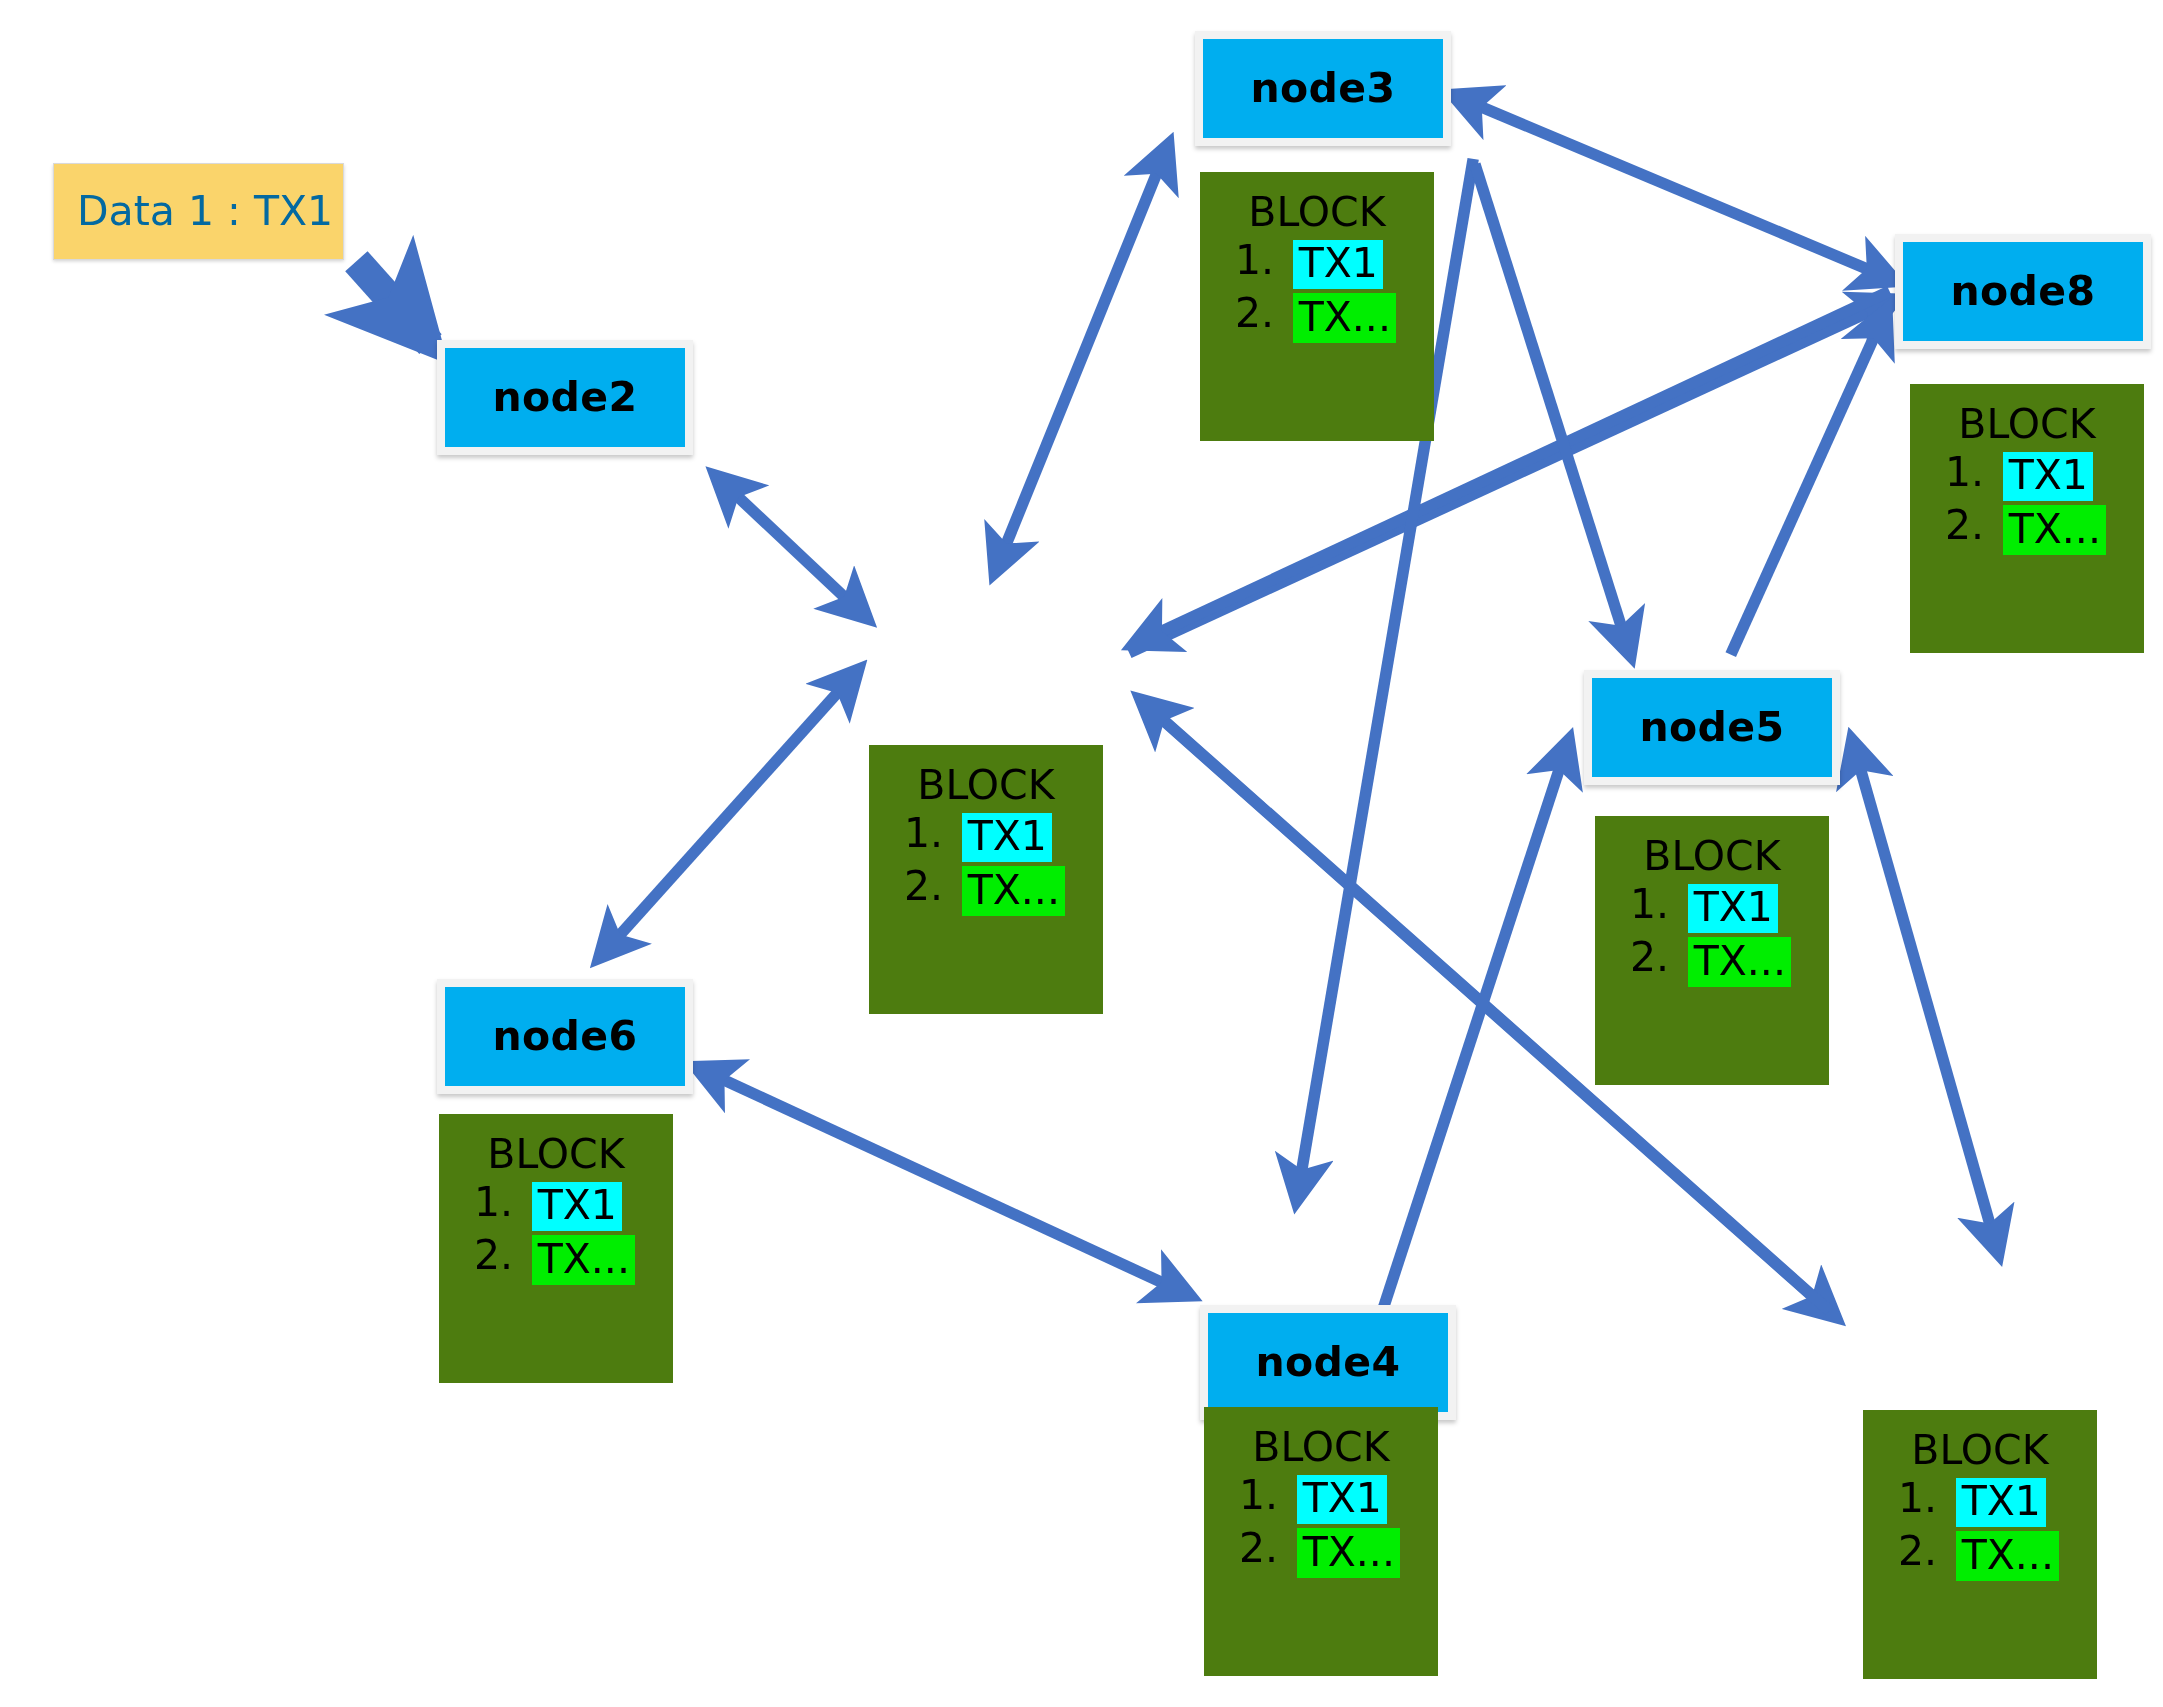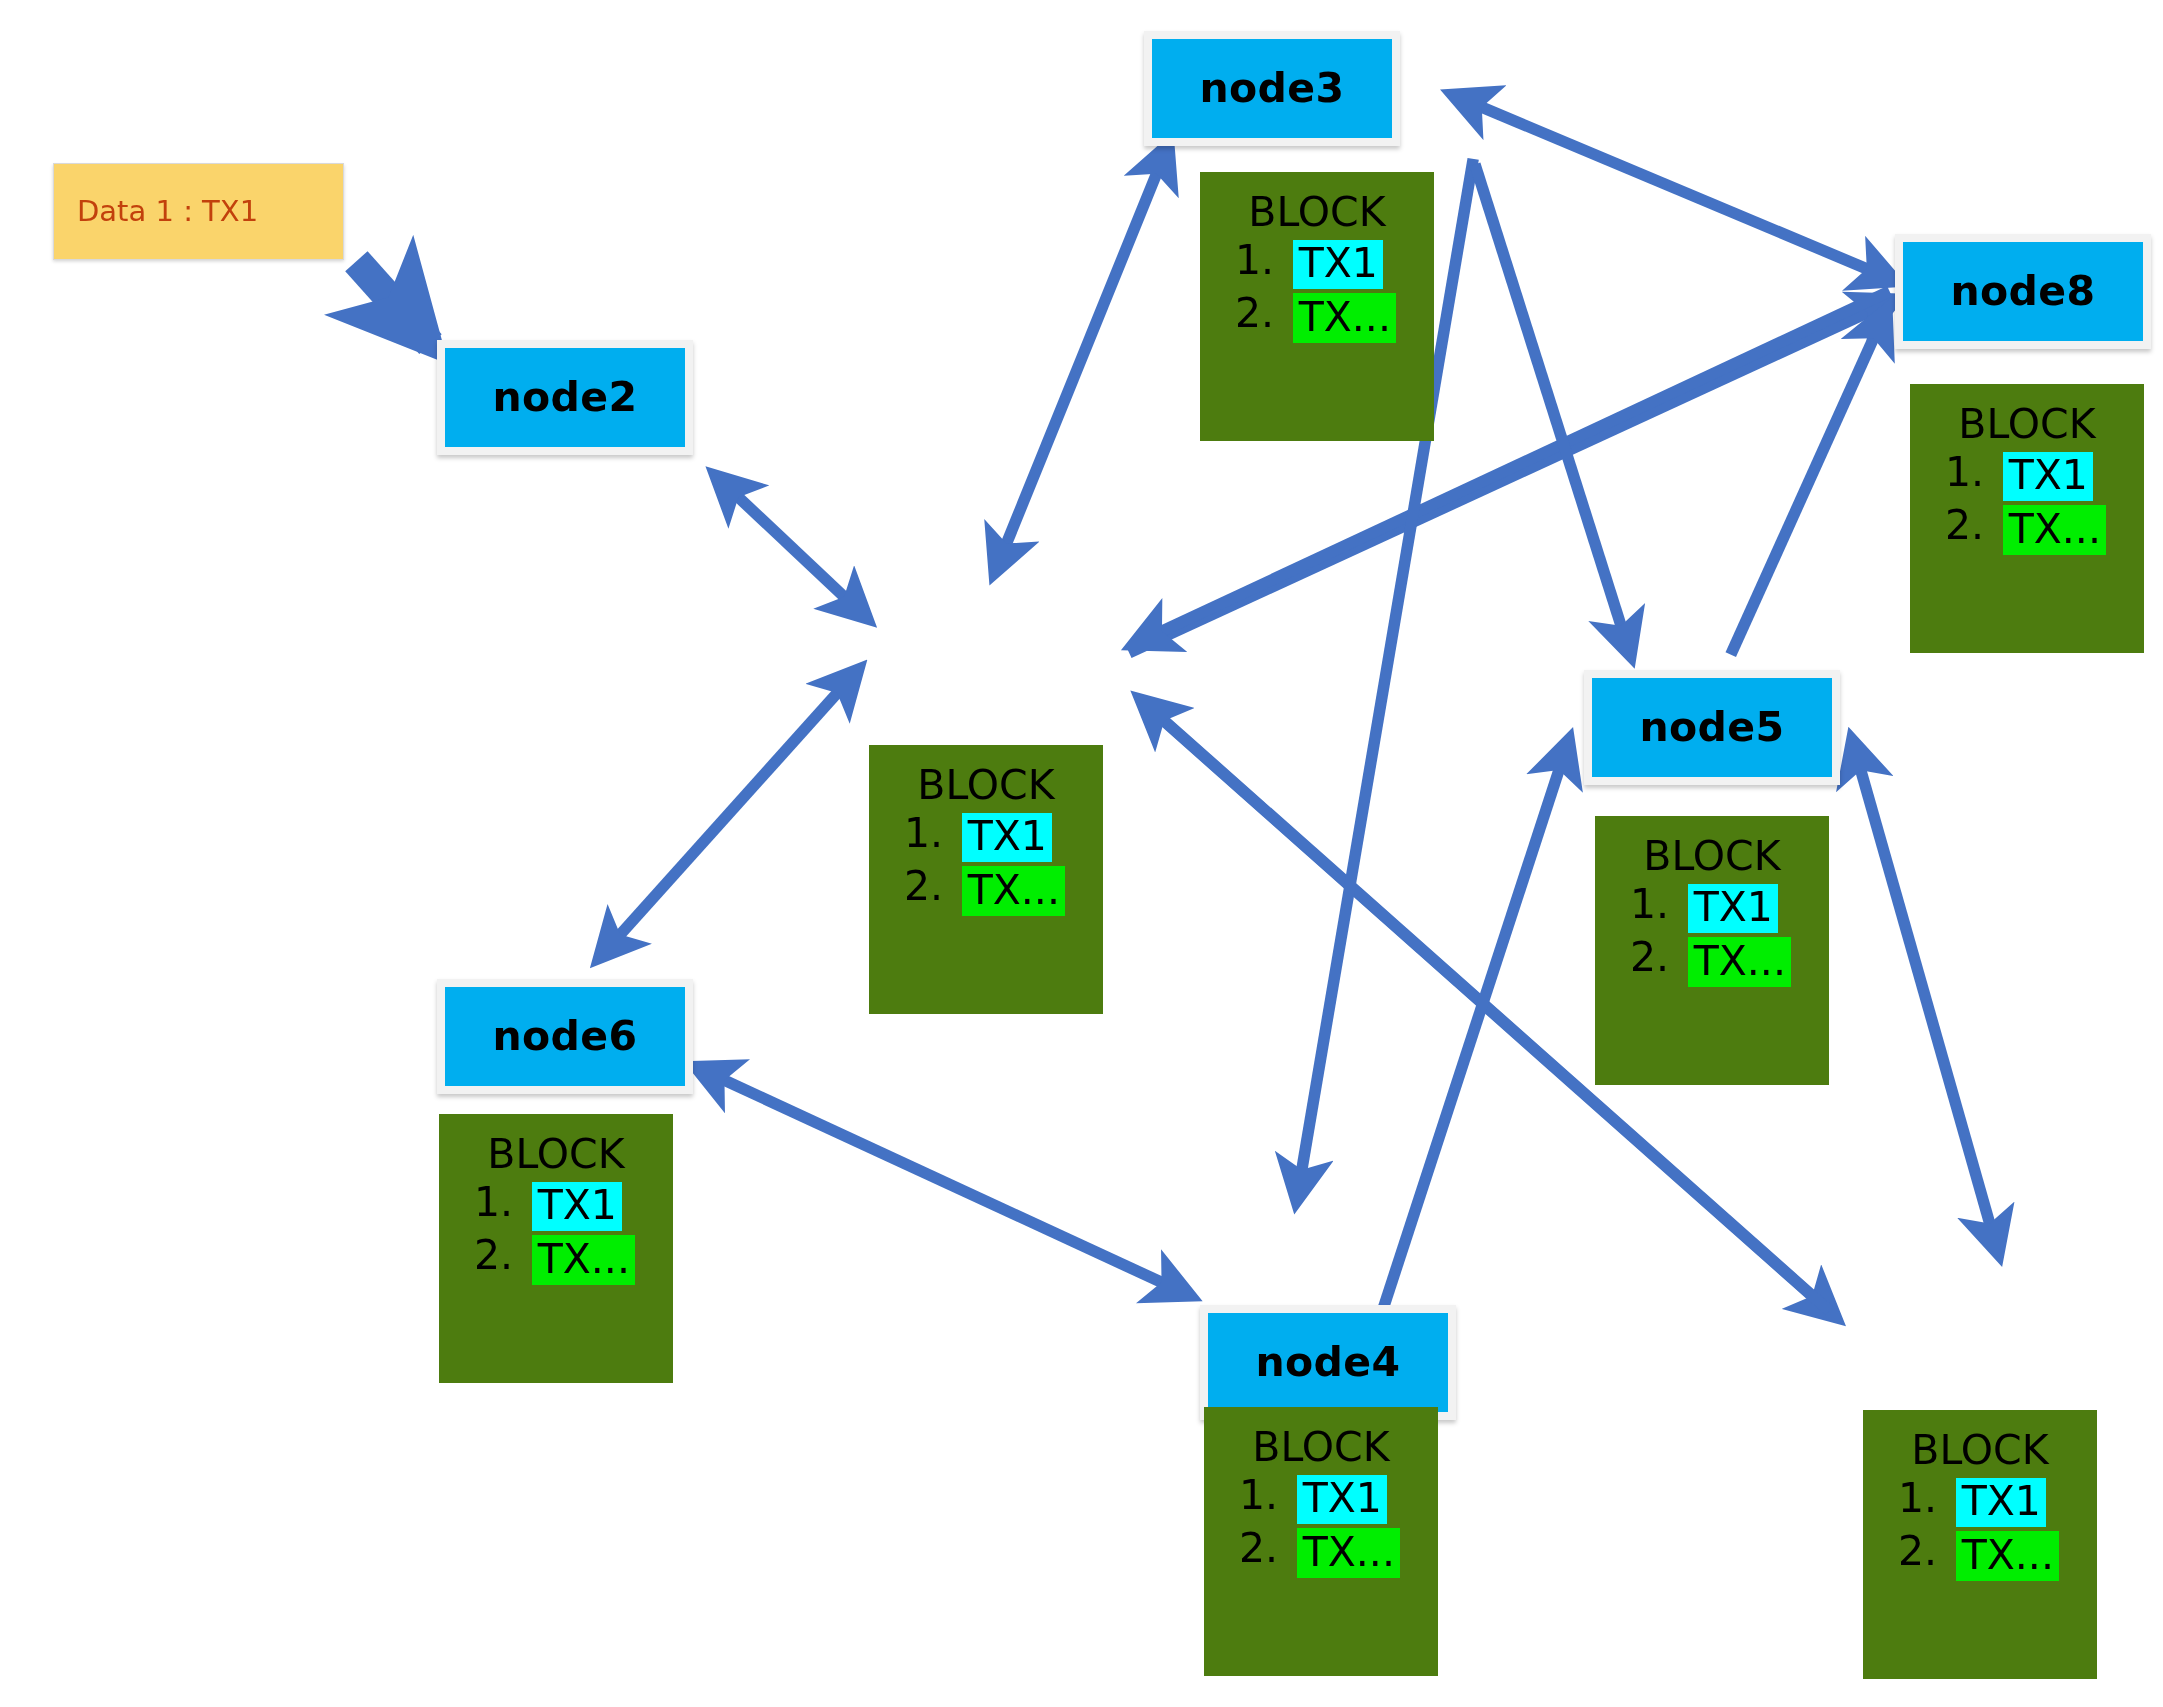--- a/index.html
+++ b/index.html
@@ -48,21 +48,21 @@
 
   .data-box{
     position:absolute;
     background:#FAD46B;
     border:1.8px solid #d9d9d9;
     box-shadow:0 1.8px 3.5px rgba(0,0,0,.18);
     display:flex;align-items:center;
     box-sizing:border-box;
     padding-left:23px;
   }
-  .data-label{font-size:29px;color:#c2410c;line-height:1;}
+  .data-label{font-size:41px;color:#0369a1;line-height:1;}
 </style>
 </head>
 <body>
 
 <div id="stage">
 
   <svg id="edges" viewBox="0 0 2452 1936">
     <defs>
       <marker id="ah" markerWidth="5.2" markerHeight="5.2" refX="3.9" refY="2.6" orient="auto" markerUnits="strokeWidth">
         <path d="M0,0 L5.2,2.6 L0,5.2 L1.25,2.6 Z" fill="#4472C4"></path>
@@ -104,21 +104,21 @@
     <line x1="1962" y1="742" x2="2138" y2="352" stroke="#4472C4" stroke-width="13" marker-end="url(#ah)"></line>
 
     <line x1="1556" y1="1520" x2="1778" y2="840" stroke="#4472C4" stroke-width="13" marker-end="url(#ah)"></line>
 
   </svg>
 
   <div class="data-box" style="left:53px; top:163px; width:291px; height:97px;">
     <span class="data-label">Data 1 : TX1</span>
   </div>
 
-  <div class="node" style="left:1144px; top:31px;">
+  <div class="node" style="left:1195px; top:31px;">
     <div class="node-box" style="width:256px;height:115px;">
       <span class="node-label">node3</span>
     </div>
   </div>
   <div class="block" style="left:1200px; top:172px; width:234px; height:269px;">
     <div class="block-title">BLOCK</div>
     <div class="tx-row">
       <span class="tx-num">1.</span>
       <span class="tx-val tx-cyan">TX1</span>
     </div>

